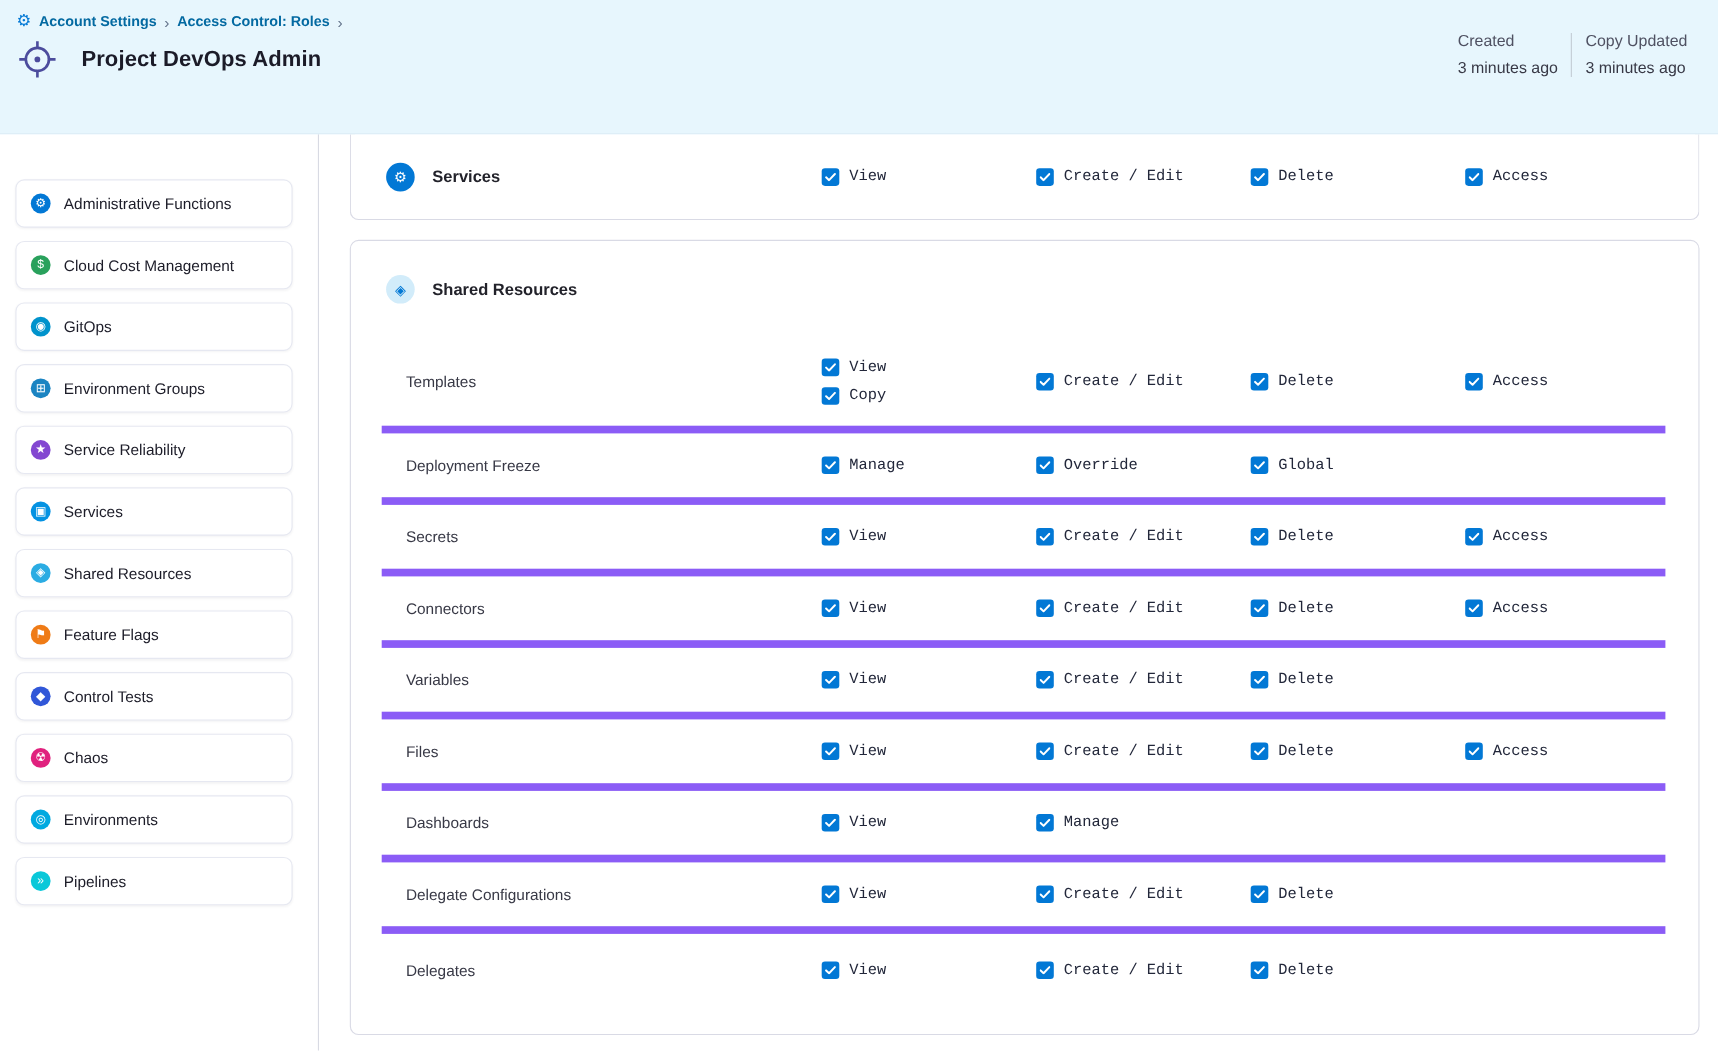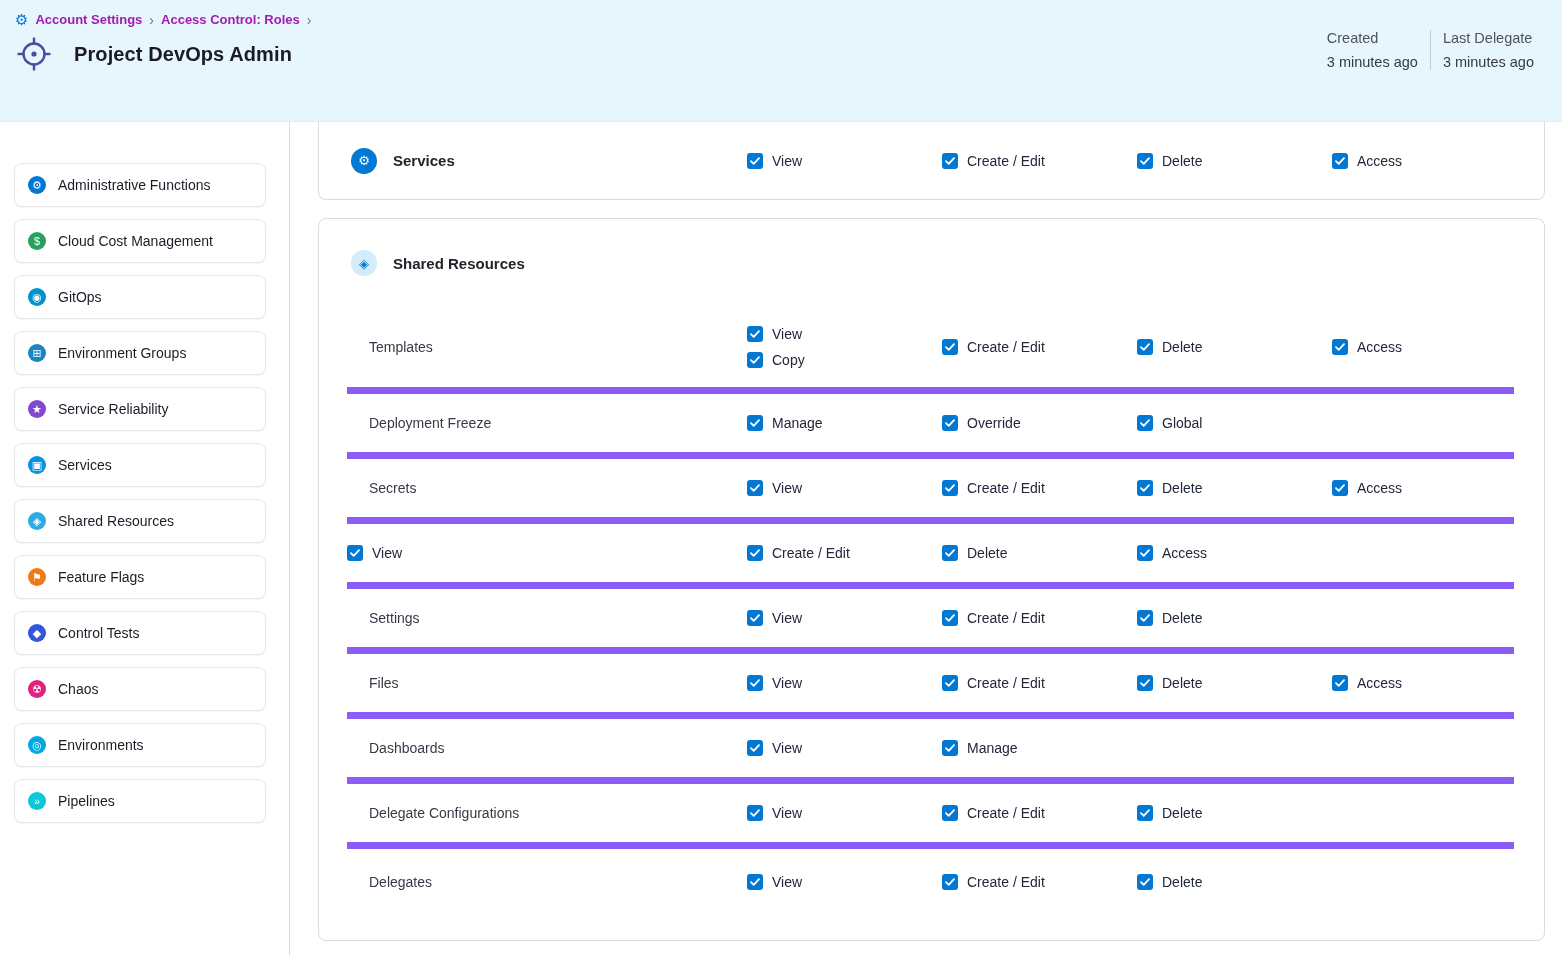--- a/index.html
+++ b/index.html
@@ -14,21 +14,21 @@
   
   .topbar {
     position: relative;
     height: 122px;
     background: #e7f6fd;
     border-bottom: 1px solid #ddeef7;
     padding: 12px 16px 0 15px;
   }
   .breadcrumb { display: flex; align-items: center; gap: 7px; font-size: 13px; font-weight: 600; }
   .crumb-gear { color: #0278d5; font-size: 15px; line-height: 1; }
-  .crumb { color: #a21caf; text-decoration: none; cursor: pointer; }
+  .crumb { color: #0369a1; text-decoration: none; cursor: pointer; }
   .crumb-sep { color: #64748c; font-size: 14px; font-weight: 400; line-height: 1; }
   .title-row { display: flex; align-items: center; gap: 21px; margin-top: 8px; }
   .page-title { font-size: 20px; font-weight: 600; color: #1b1b28; letter-spacing: .1px; }
   .meta { position: absolute; top: 30px; right: 16px; display: flex; }
   .meta-col { display: flex; flex-direction: column; gap: 8px; font-size: 14.5px; padding: 0 12px; }
   .meta-label { color: #4f5162; }
   .meta-value { color: #383946; }
   .meta-divider { width: 1px; background: #c3ccd4; }
 
   
@@ -76,21 +76,21 @@
     grid-template-columns: 400px 195px 195px 195px 1fr;
     align-items: center;
     margin: 0 30px 0 28px;
     min-height: 65px;
     border-bottom: 7px solid #8b5cf6;
   }
   .perm-row.tall { min-height: 87px; }
   #shared-rows .perm-row:last-child { border-bottom: none; }
   .row-label { font-size: 14px; color: #383946; padding-left: 22px; }
   .row-label.with-icon { display: flex; align-items: center; gap: 16px; padding: 0 0 0 4px; }
-  .perm-cell { display: flex; flex-direction: column; gap: 10px; justify-content: center; }
+  .perm-cell { display: flex; flex-direction: column; gap: 10px; justify-content: center; font-family: Liberation Mono, monospace; }
   .chk { display: flex; align-items: center; gap: 9px; cursor: pointer; }
   .box {
     width: 16px; height: 16px; border-radius: 3px;
     background: #0278d5;
     display: inline-flex; align-items: center; justify-content: center;
     flex: none;
   }
   .chk-label { font-size: 14px; color: #22273a; white-space: nowrap; }
 </style>
 </head>
@@ -115,21 +115,21 @@
     </svg>
     <h1 class="page-title">Project DevOps Admin</h1>
   </div>
   <div class="meta">
     <div class="meta-col">
       <div class="meta-label">Created</div>
       <div class="meta-value">3 minutes ago</div>
     </div>
     <div class="meta-divider"></div>
     <div class="meta-col">
-      <div class="meta-label">Last Delegate</div>
+      <div class="meta-label">Copy Updated</div>
       <div class="meta-value">3 minutes ago</div>
     </div>
   </div>
 </div>
 
 <div class="layout">
   <aside class="sidebar">
     <div id="sidebar-list">
         <div class="side-item">
           <span class="side-icon" style="background: rgb(2, 120, 213);">⚙</span>
@@ -360,20 +360,21 @@
                 <span class="box">
                   <svg width="10" height="8" viewBox="0 0 10 8">
                     <path d="M1 4.2 L3.7 6.8 L9 1.2" stroke="#fff" stroke-width="1.8" fill="none" stroke-linecap="round" stroke-linejoin="round"></path>
                   </svg>
                 </span>
                 <span class="chk-label">Access</span>
               </label>
             </div>
           </div>
           <div class="perm-row">
+            <div class="row-label">Connectors</div>
             <div class="perm-cell">
               <label class="chk">
                 <span class="box">
                   <svg width="10" height="8" viewBox="0 0 10 8">
                     <path d="M1 4.2 L3.7 6.8 L9 1.2" stroke="#fff" stroke-width="1.8" fill="none" stroke-linecap="round" stroke-linejoin="round"></path>
                   </svg>
                 </span>
                 <span class="chk-label">View</span>
               </label>
             </div>
@@ -402,21 +403,21 @@
                 <span class="box">
                   <svg width="10" height="8" viewBox="0 0 10 8">
                     <path d="M1 4.2 L3.7 6.8 L9 1.2" stroke="#fff" stroke-width="1.8" fill="none" stroke-linecap="round" stroke-linejoin="round"></path>
                   </svg>
                 </span>
                 <span class="chk-label">Access</span>
               </label>
             </div>
           </div>
           <div class="perm-row">
-            <div class="row-label">Settings</div>
+            <div class="row-label">Variables</div>
             <div class="perm-cell">
               <label class="chk">
                 <span class="box">
                   <svg width="10" height="8" viewBox="0 0 10 8">
                     <path d="M1 4.2 L3.7 6.8 L9 1.2" stroke="#fff" stroke-width="1.8" fill="none" stroke-linecap="round" stroke-linejoin="round"></path>
                   </svg>
                 </span>
                 <span class="chk-label">View</span>
               </label>
             </div>

